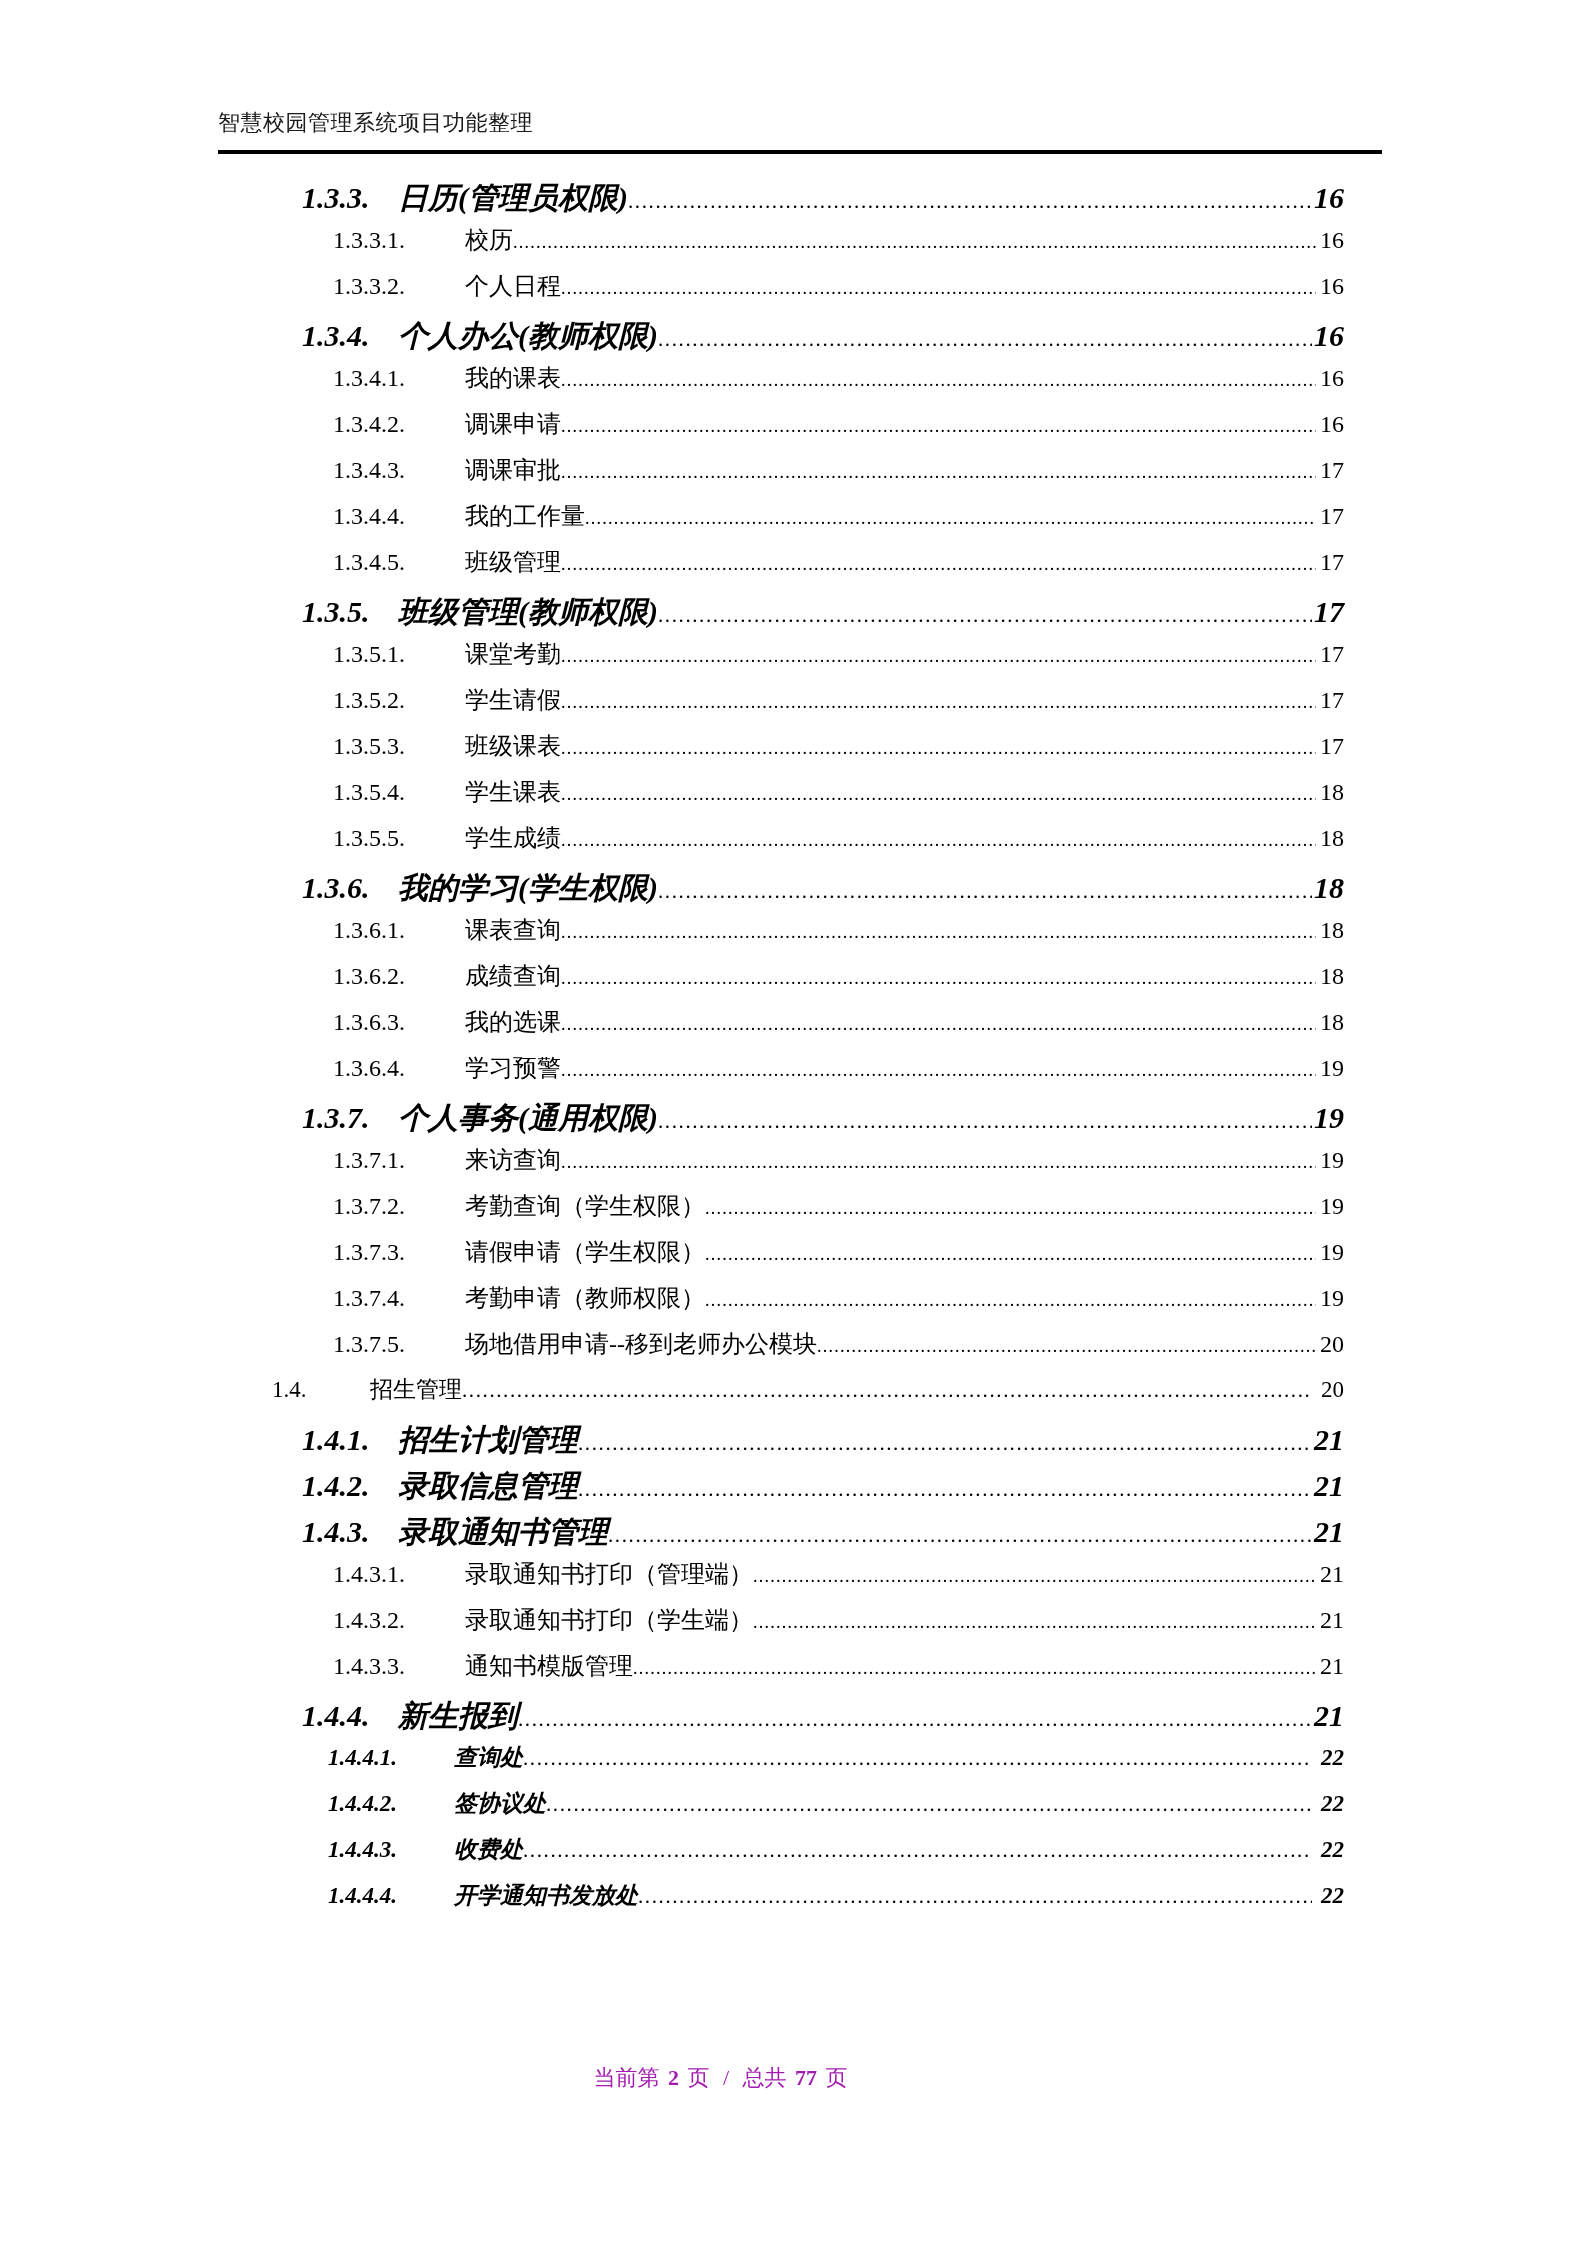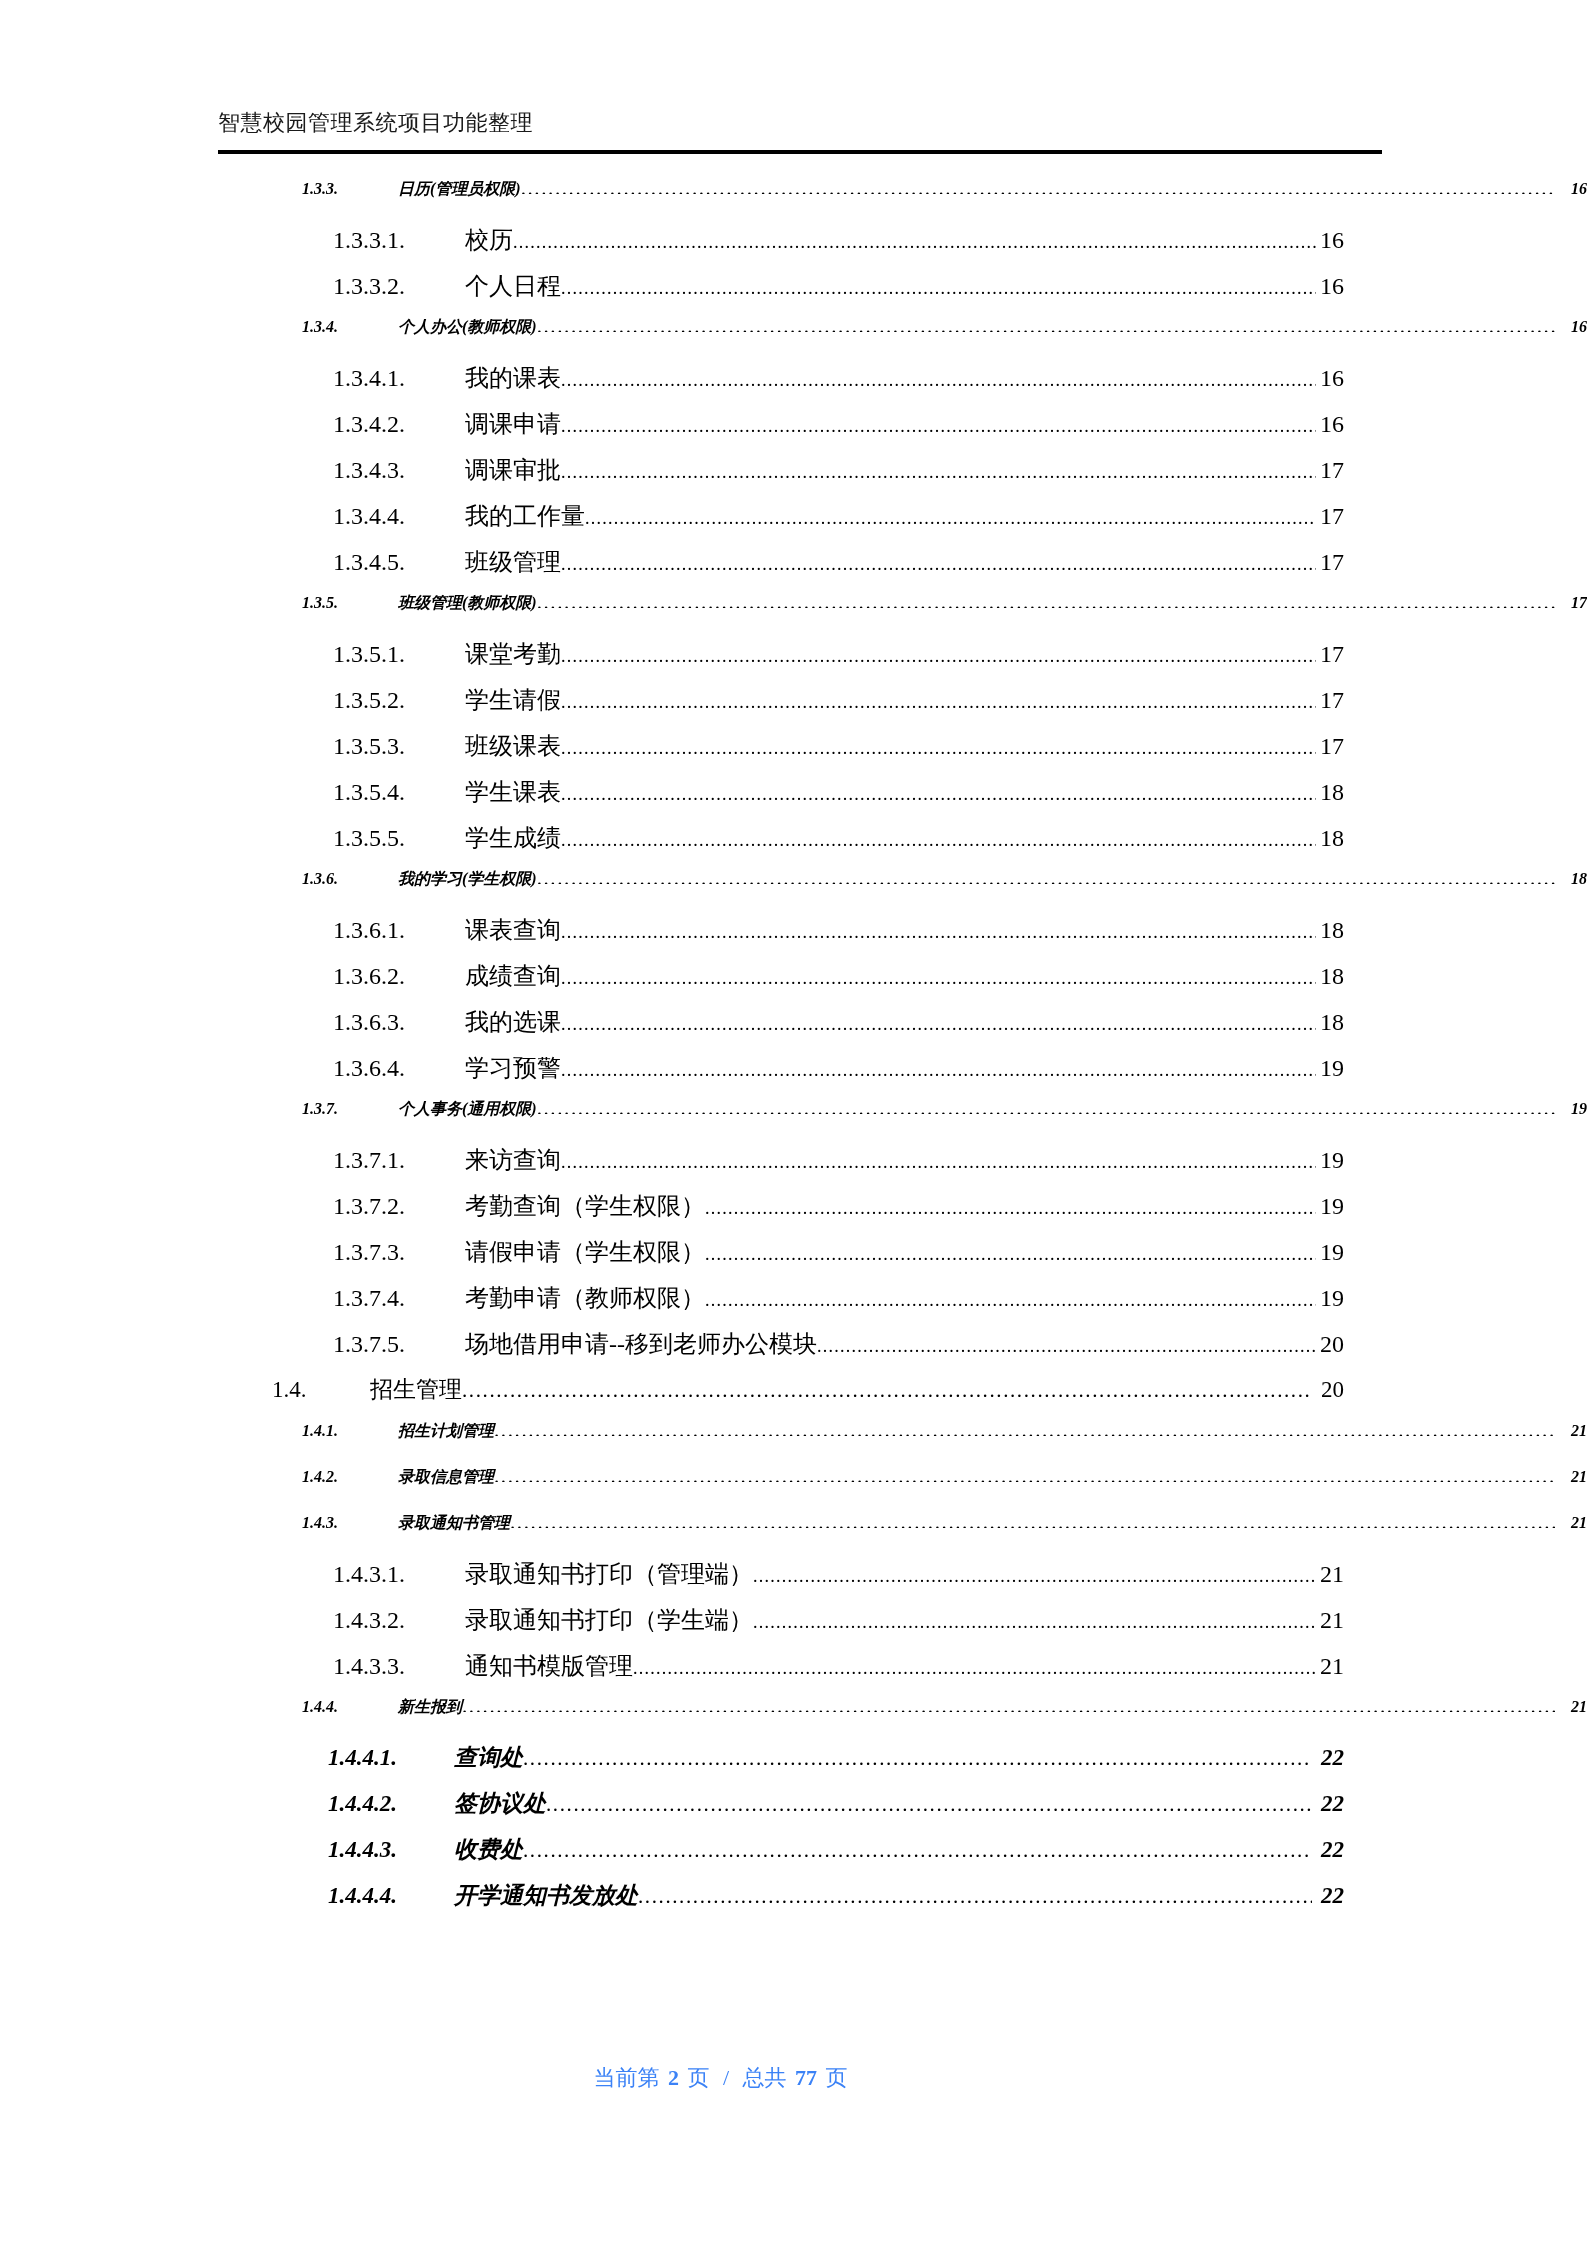--- a/index.html
+++ b/index.html
@@ -90,21 +90,21 @@
   }
 
   
   .lv2 { padding-left: 272px; padding-right: 243px; font-size: 23px; }
   .lv2 .toc-num   { width: 98px; font-weight: 400; }
   .lv2 .toc-label { font-weight: 400; }
   .lv2 .toc-dots::before { font-size: 21px; letter-spacing: 1.6px; }
   .lv2 .toc-page  { font-weight: 400; min-width: 30px; }
 
   
-  .lv3 { padding-left: 302px; font-size: 16px; }
+  .lv3 { padding-left: 302px; padding-right: 243px; font-size: 30px; }
   .lv3 .toc-num   { width: 96px; font-style: italic; font-weight: 700; }
   .lv3 .toc-label { font-style: italic; font-weight: 700; }
   .lv3 .toc-dots::before { font-size: 21px; letter-spacing: 1.6px; }
   .lv3 .toc-page  { font-style: italic; font-weight: 700; min-width: 30px; }
 
   
   .lv4 { padding-left: 333px; padding-right: 243px; font-size: 24px; }
   .lv4 .toc-num   { width: 132px; font-weight: 400; }
   .lv4 .toc-label { font-weight: 400; }
   .lv4 .toc-dots::before { font-size: 18px; letter-spacing: 1.25px; }
@@ -118,21 +118,21 @@
   .lv4i .toc-page  { font-style: italic; font-weight: 700; min-width: 30px; }
 
   
   .doc-footer {
     position: absolute;
     left: 0;
     top: 2063px;
     width: 1441px;
     text-align: center;
     font-size: 22px;
-    color: #3b82f6;
+    color: #a21caf;
   }
   .doc-footer .fnum {
     font-weight: 700;
     padding: 0 3px;
   }
   .doc-footer .ftxt {
     font-weight: 400;
   }
   .doc-footer .fsep {
     font-weight: 400;

